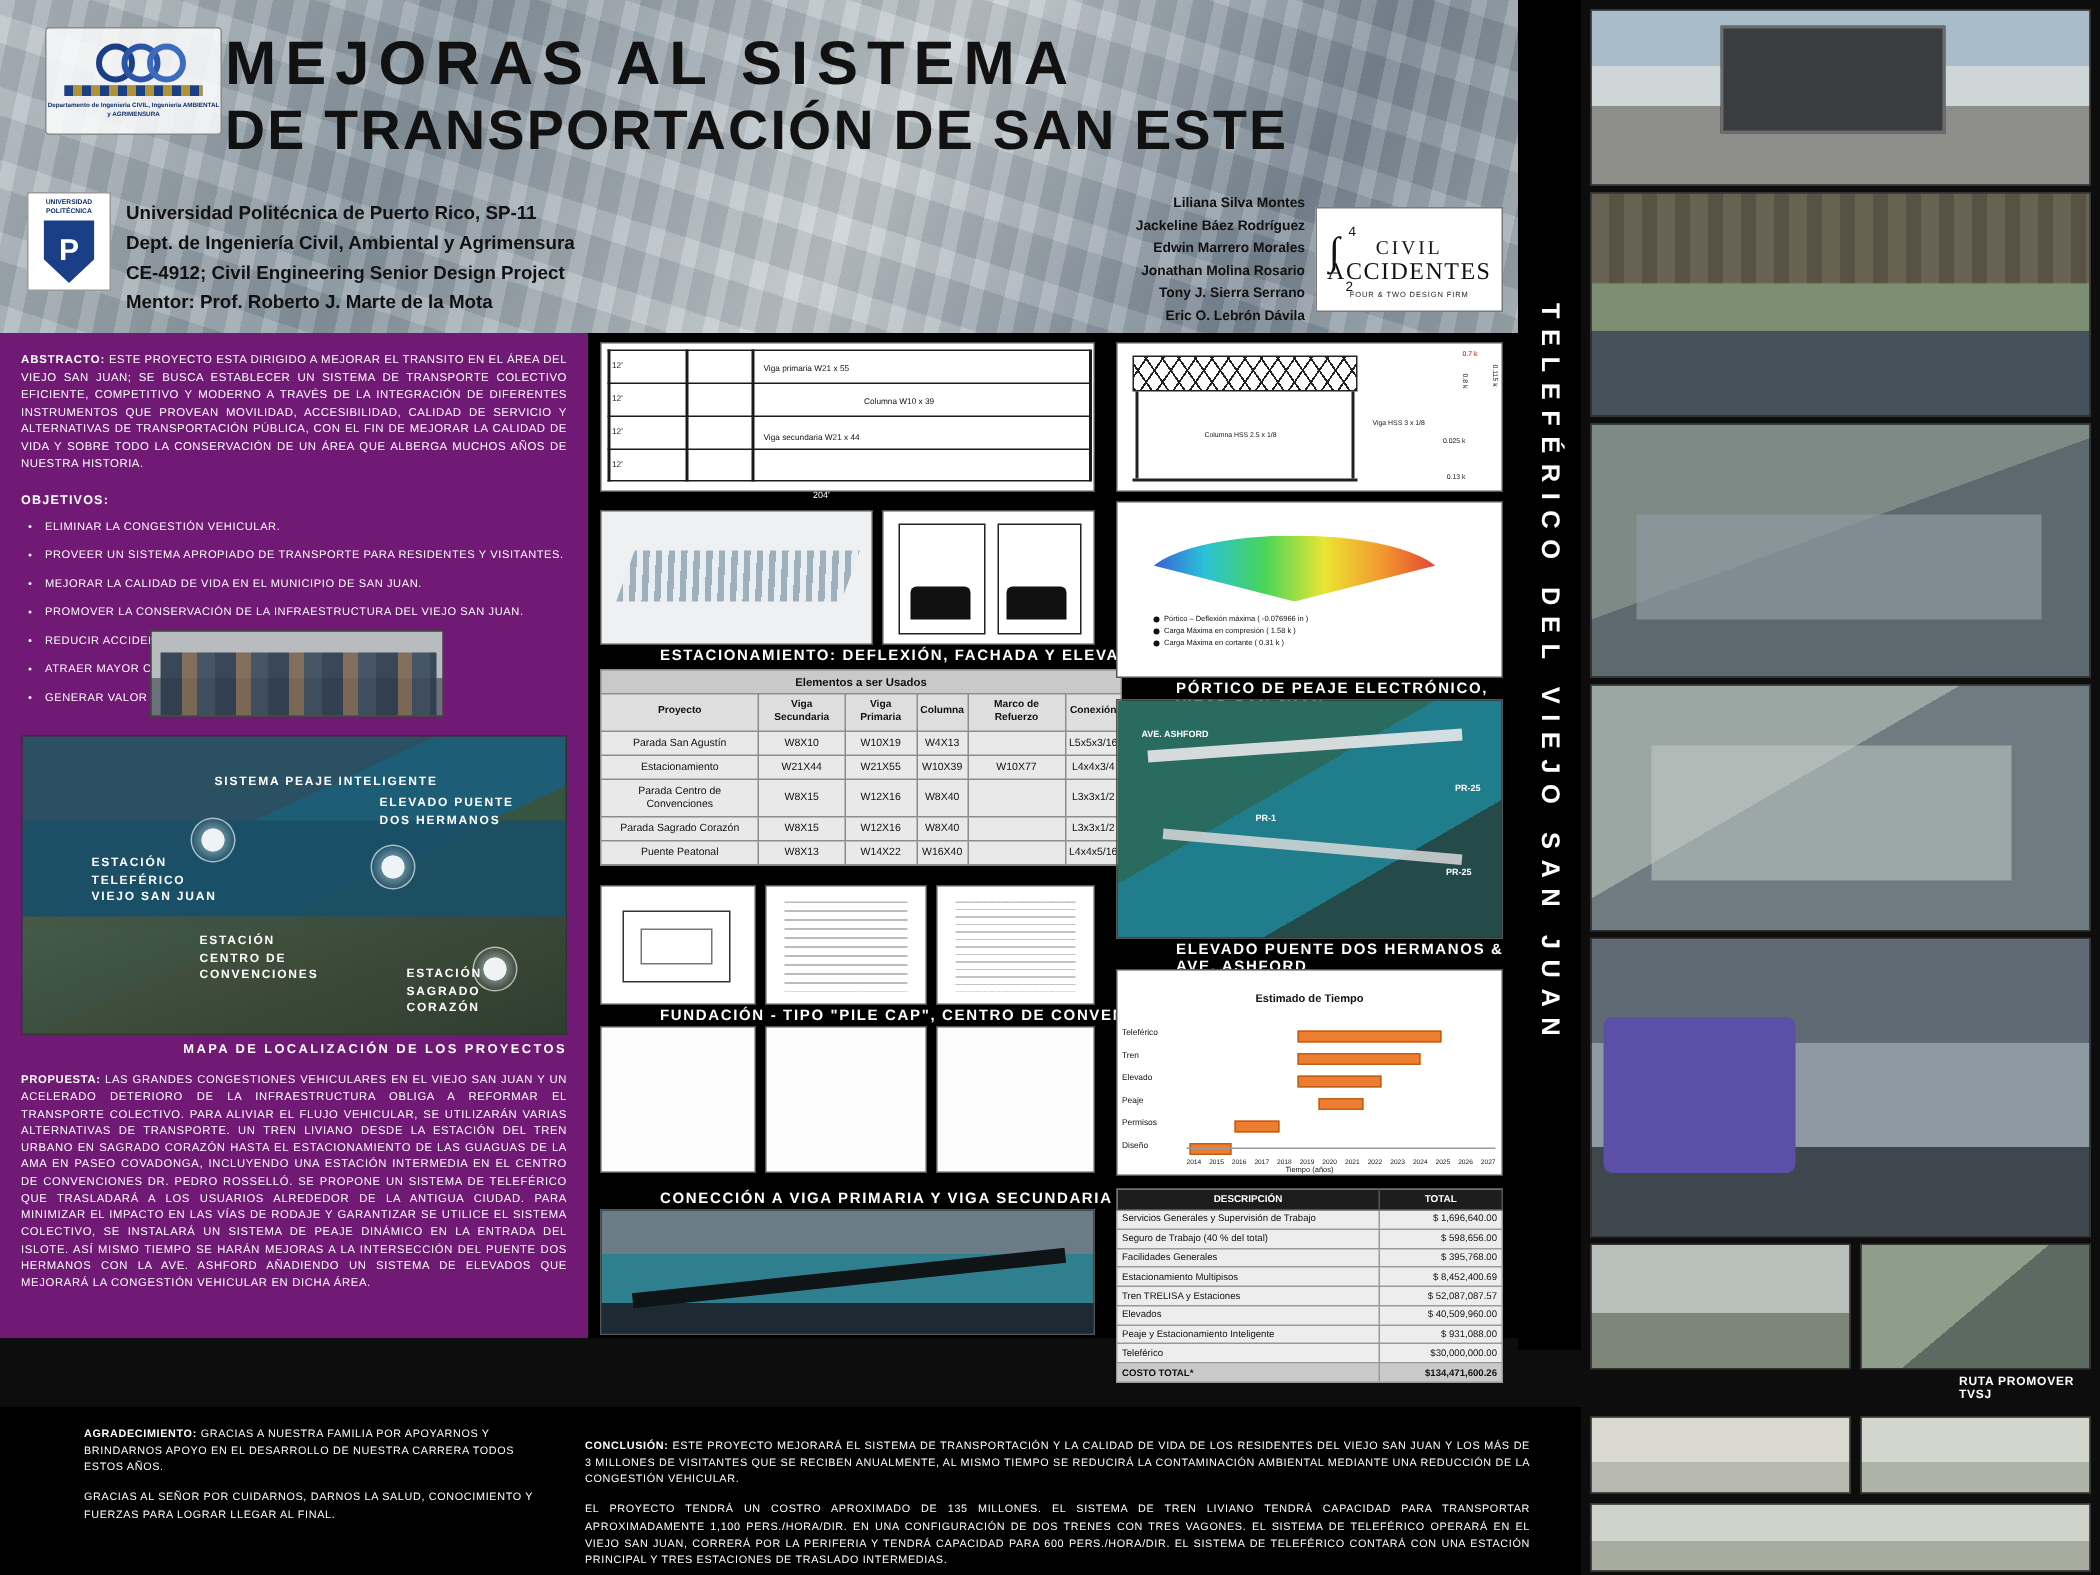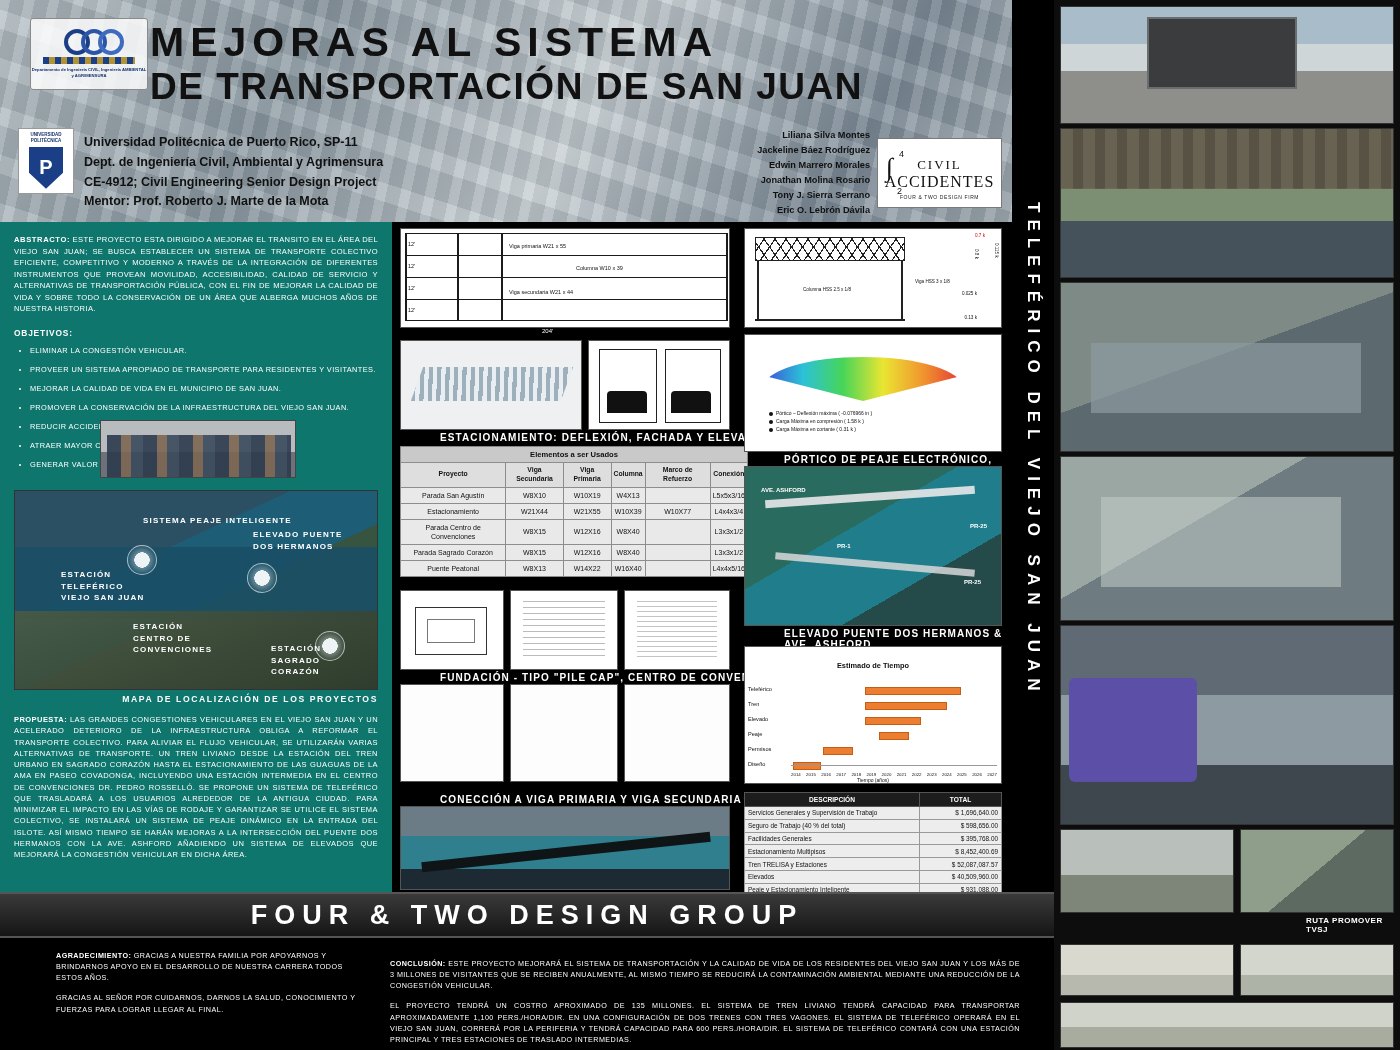--- a/index.html
+++ b/index.html
@@ -119,21 +119,21 @@
   .r8{ left:0; top:938px; width:174px; height:52px;
        background:linear-gradient(180deg,#d9d9cf 0 60%, #b8b9ae 60% 100%); }
   .r9{ left:180px; top:938px; width:154px; height:52px;
        background:linear-gradient(180deg,#d2d6cd 0 60%, #aeb3a8 60% 100%); }
   .r10{ left:0; top:996px; width:334px; height:46px;
        background:linear-gradient(180deg,#cfd3c9 0 55%, #a7ac9f 55% 100%); }
   .ruta-cap{ left:246px; top:910px; color:#fff; }
 
   
   .leftcol{ position:absolute; left:0; top:222px; width:392px; height:670px;
-            background:#0f766e; color:#fff; }
+            background:#701a75; color:#fff; }
   .lc-pad{ padding:12px 14px 0 14px; }
   .abstract{ font-size:7.6px; line-height:1.52; letter-spacing:.35px; text-align:justify; color:#fff;}
   .abstract b{ letter-spacing:.6px; }
   .obj-title{ font-size:8.4px; font-weight:bold; margin-top:13px; letter-spacing:.8px;}
   ul.obj{ margin:7px 0 0 0; padding-left:16px; }
   ul.obj li{ font-size:7.4px; line-height:1.5; letter-spacing:.4px; margin-bottom:8px; }
 
   .teamphoto{
     position:absolute; left:100px; top:198px; width:196px; height:58px;
     background:linear-gradient(180deg,#b8bcbf 0 55%, #6d727a 55% 100%);
@@ -247,21 +247,21 @@
         <div class="upr-caption">Departamento de Ingeniería CIVIL, Ingeniería AMBIENTAL y AGRIMENSURA</div>
       </div>
 
       <div class="up-logo">
         <div class="t">UNIVERSIDAD POLITÉCNICA</div>
         <div class="up-shield">P</div>
       </div>
 
       <h1 class="title">
         <span>MEJORAS AL SISTEMA</span>
-        <span class="l2">DE TRANSPORTACIÓN DE SAN JUAN</span>
+        <span class="l2">DE TRANSPORTACIÓN DE SAN ESTE</span>
       </h1>
 
       <div class="affil">
         <div>Universidad Politécnica de Puerto Rico, SP-11</div>
         <div>Dept. de Ingeniería Civil, Ambiental y Agrimensura</div>
         <div>CE-4912; Civil Engineering Senior Design Project</div>
         <div>Mentor: Prof. Roberto J. Marte de la Mota</div>
       </div>
 
       <div class="authors">
@@ -575,23 +575,20 @@
           <td class="num">$30,000,000.00</td>
         </tr>
         <tr class="total">
           <td>COSTO TOTAL*</td>
           <td class="num">$134,471,600.26</td>
         </tr>
       </tbody>
     </table>
   </div>
 
-  <div class="footer-banner">
-    <span>FOUR &amp; TWO DESIGN GROUP</span>
-  </div>
 
   <div class="footer">
     <div class="ack">
       <b>AGRADECIMIENTO:</b><span> GRACIAS A NUESTRA FAMILIA POR APOYARNOS Y BRINDARNOS APOYO EN EL DESARROLLO DE NUESTRA CARRERA TODOS ESTOS AÑOS.</span>
       <div style="margin-top:9px;">GRACIAS AL SEÑOR POR CUIDARNOS, DARNOS LA SALUD, CONOCIMIENTO Y FUERZAS PARA LOGRAR LLEGAR AL FINAL.</div>
     </div>
     <div class="concl">
       <p><b>CONCLUSIÓN:</b><span> ESTE PROYECTO MEJORARÁ EL SISTEMA DE TRANSPORTACIÓN Y LA CALIDAD DE VIDA DE LOS RESIDENTES DEL VIEJO SAN JUAN Y LOS MÁS DE 3 MILLONES DE VISITANTES QUE SE RECIBEN ANUALMENTE, AL MISMO TIEMPO SE REDUCIRÁ LA CONTAMINACIÓN AMBIENTAL MEDIANTE UNA REDUCCIÓN DE LA CONGESTIÓN VEHICULAR.</span></p>
       <p>EL PROYECTO TENDRÁ UN COSTRO APROXIMADO DE 135 MILLONES. EL SISTEMA DE TREN LIVIANO TENDRÁ CAPACIDAD PARA TRANSPORTAR APROXIMADAMENTE 1,100 PERS./HORA/DIR. EN UNA CONFIGURACIÓN DE DOS TRENES CON TRES VAGONES. EL SISTEMA DE TELEFÉRICO OPERARÁ EN EL VIEJO SAN JUAN, CORRERÁ POR LA PERIFERIA Y TENDRÁ CAPACIDAD PARA 600 PERS./HORA/DIR. EL SISTEMA DE TELEFÉRICO CONTARÁ CON UNA ESTACIÓN PRINCIPAL Y TRES ESTACIONES DE TRASLADO INTERMEDIAS.</p>
     </div>

